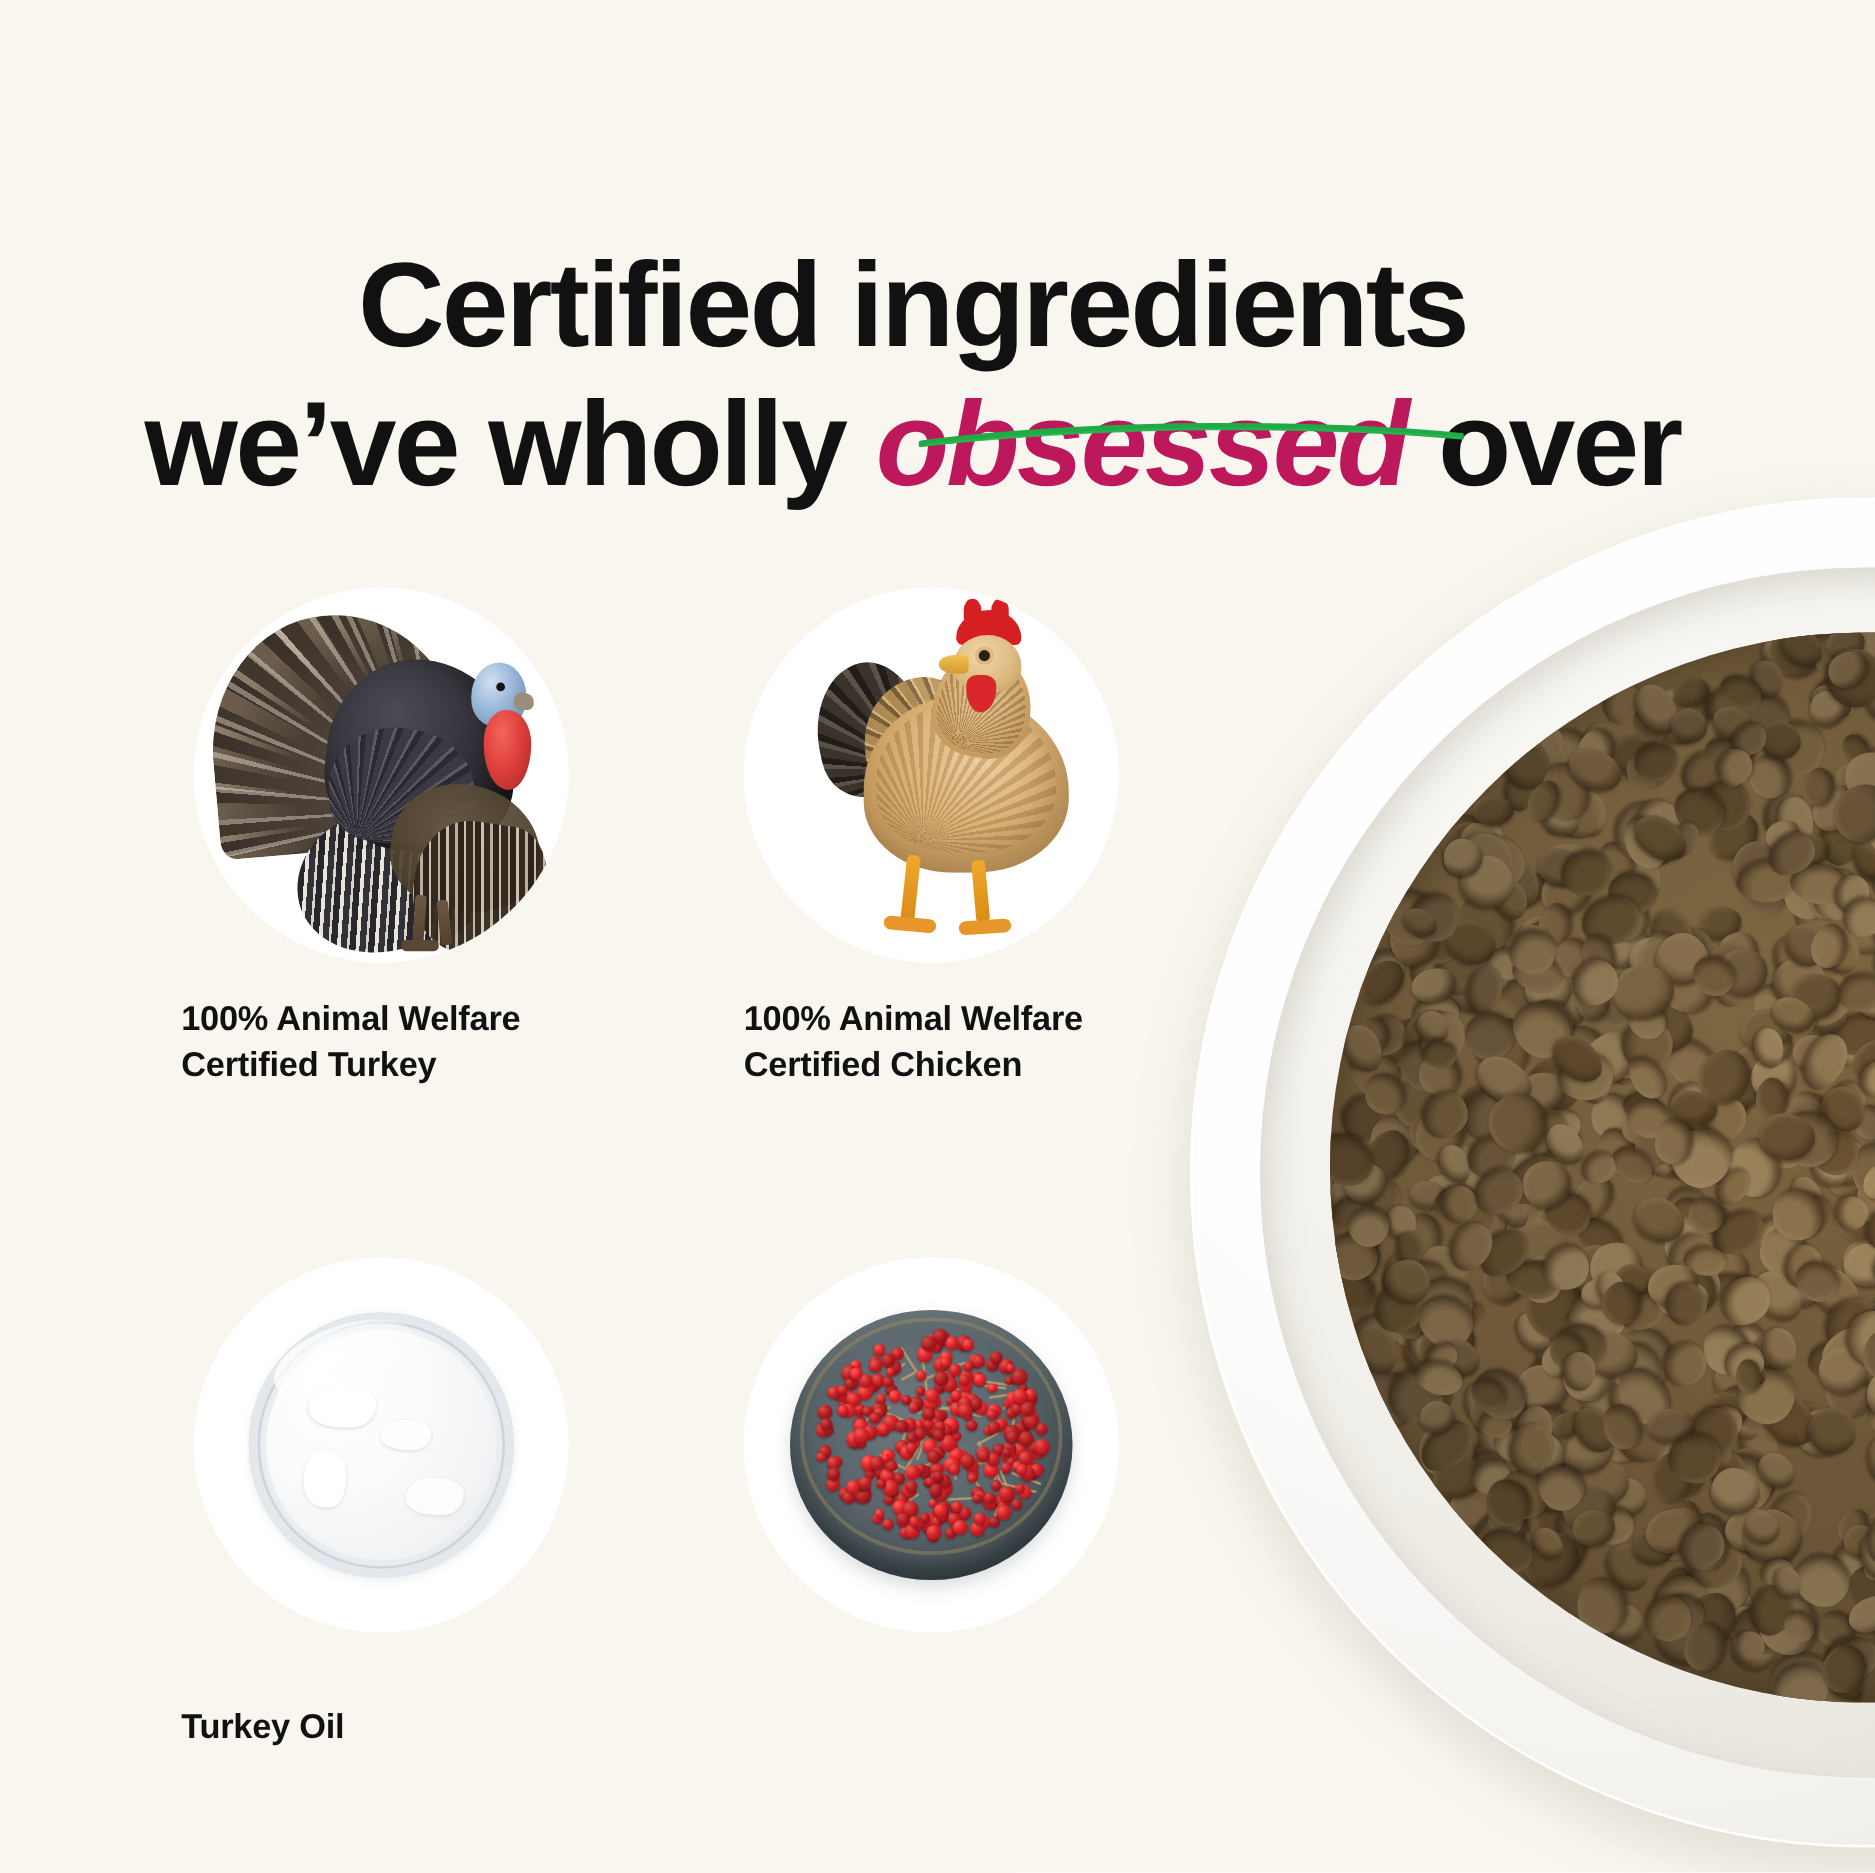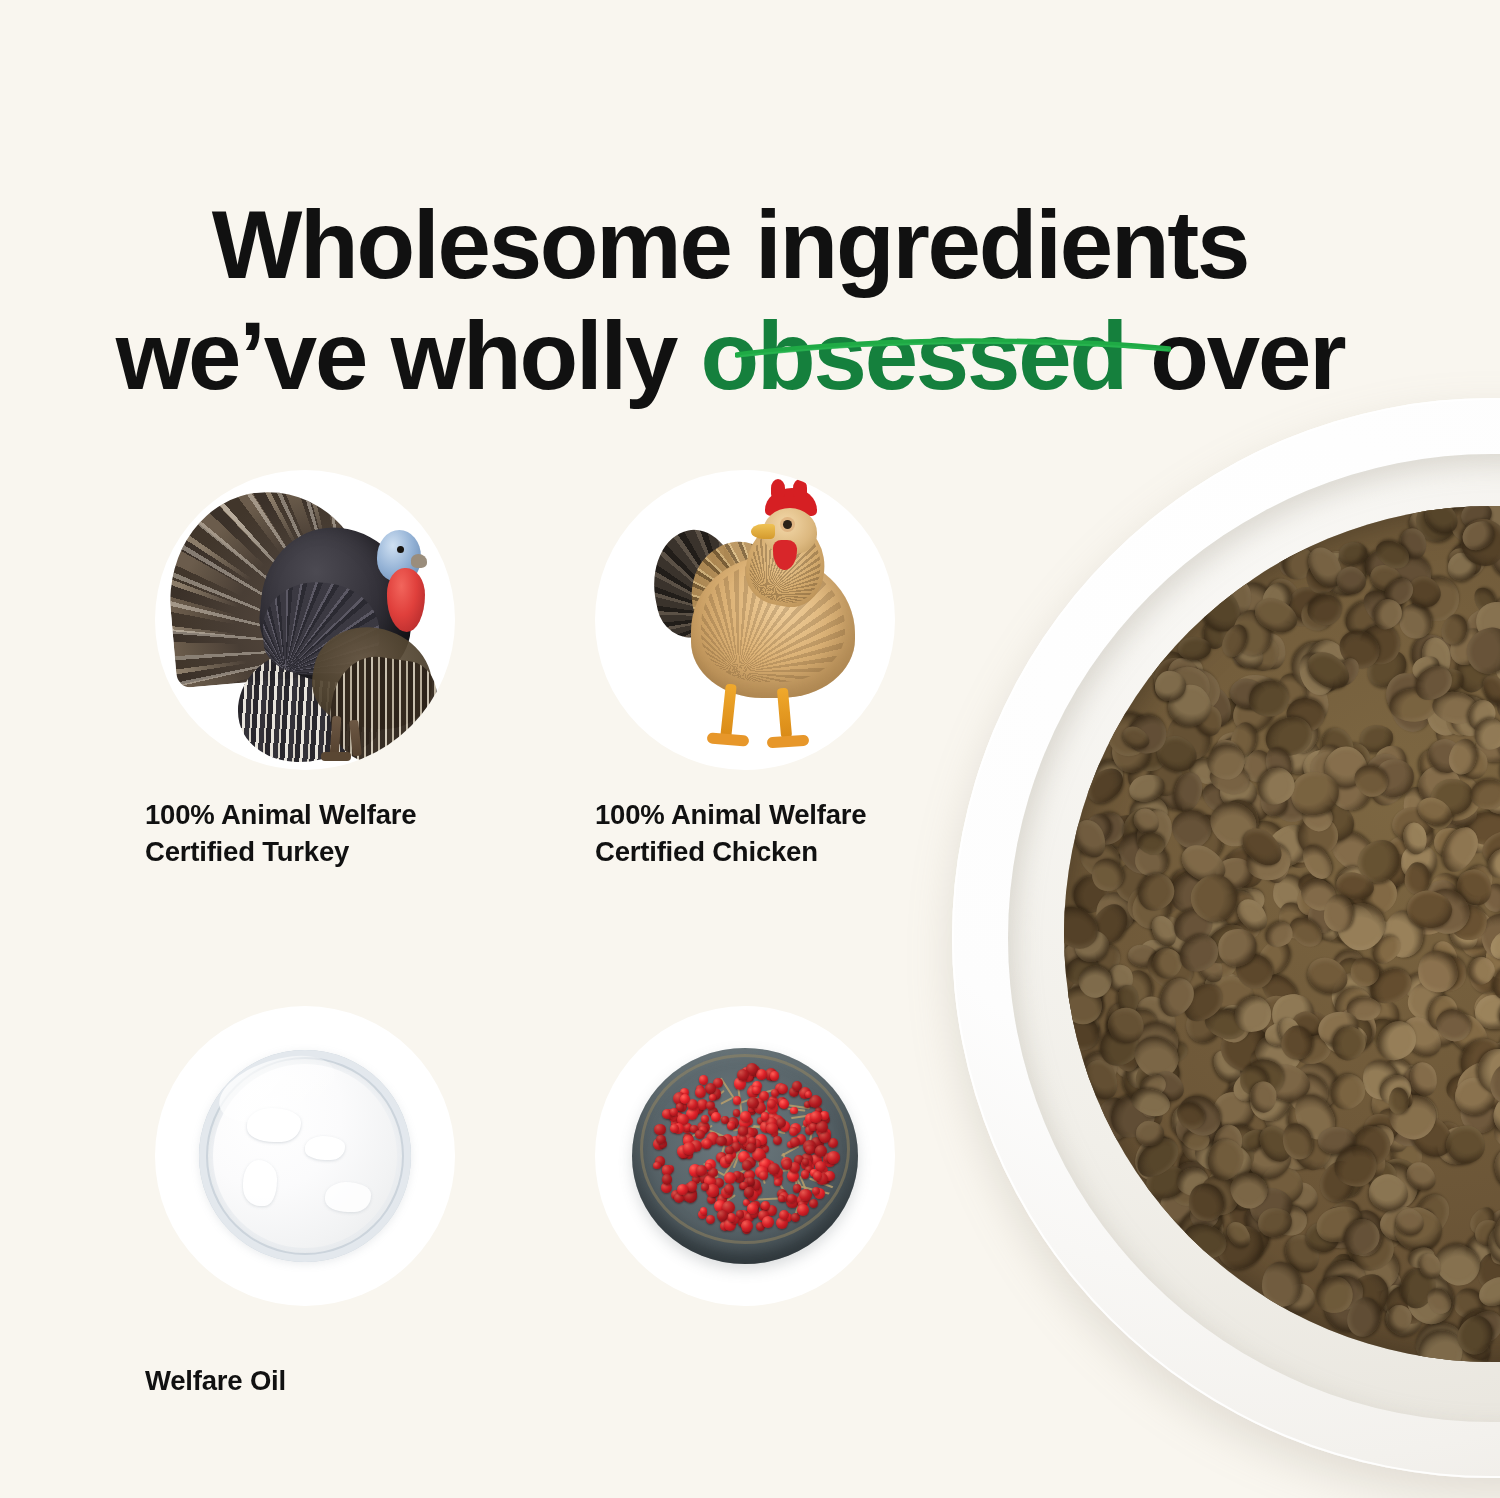--- a/index.html
+++ b/index.html
@@ -25,21 +25,21 @@
     width: 1460px;
     text-align: center;
     font-weight: 700;
     font-size: 96px;
     line-height: 1.15;
     letter-spacing: -2.2px;
     color: #111111;
     z-index: 40;
   }
   .headline .ln { display: block; white-space: nowrap; }
-  .hl-accent { color: #15803d; position: relative; }
+  .hl-accent { color: #be185d; position: relative; font-style: italic; }
   .underline-wrap {
     position: absolute;
     left: 735px;
     top: 336px;
     width: 436px;
     height: 22px;
     z-index: 41;
     pointer-events: none;
   }
   .underline-wrap svg { display: block; width: 100%; height: 100%; }
@@ -1081,21 +1081,21 @@
         <div class="kib" style="left:160.9px;top:718.6px;width:28.0px;height:19.6px;transform:rotate(56deg);background:radial-gradient(circle at 36% 30%, #8a7049 0%, #8a7049 45%, rgba(40,28,14,.55) 100%);filter:brightness(0.80);"></div>
         <div class="kib" style="left:242.3px;top:149.4px;width:44.8px;height:31.0px;transform:rotate(36deg);background:radial-gradient(circle at 36% 30%, #6e5836 0%, #6e5836 45%, rgba(40,28,14,.55) 100%);filter:brightness(0.84);"></div>
         <div class="kib" style="left:6.9px;top:319.2px;width:39.2px;height:27.5px;transform:rotate(67deg);background:radial-gradient(circle at 36% 30%, #8f7550 0%, #8f7550 45%, rgba(40,28,14,.55) 100%);filter:brightness(0.79);"></div>
         <div class="kib" style="left:406.5px;top:273.4px;width:34.5px;height:30.4px;transform:rotate(180deg);background:radial-gradient(circle at 36% 30%, #7d6440 0%, #7d6440 45%, rgba(40,28,14,.55) 100%);filter:brightness(0.93);"></div>
         <div class="kib" style="left:353.2px;top:292.8px;width:35.4px;height:25.4px;transform:rotate(26deg);background:radial-gradient(circle at 36% 30%, #8a7049 0%, #8a7049 45%, rgba(40,28,14,.55) 100%);filter:brightness(0.93);"></div>
         <div class="kib" style="left:414.0px;top:771.8px;width:39.1px;height:25.9px;transform:rotate(334deg);background:radial-gradient(circle at 36% 30%, #a1885f 0%, #a1885f 45%, rgba(40,28,14,.55) 100%);filter:brightness(0.82);"></div>
       </div>
   </div>
 
   <h1 class="headline">
-    <span class="ln">Wholesome ingredients</span>
+    <span class="ln">Certified ingredients</span>
     <span class="ln"><span>we’ve wholly </span><span class="hl-accent">obsessed</span><span> over</span></span>
   </h1>
 
   <div class="underline-wrap">
     <svg viewBox="0 0 436 22" preserveAspectRatio="none" aria-hidden="true">
       <path d="M2,19 C70,10 160,5 236,5 C306,5 382,8 434,13" fill="none" stroke="#1faa45" stroke-width="5.4" stroke-linecap="round"></path>
       <path d="M6,20 C80,12 168,7 240,7 C312,7 388,10 432,14" fill="none" stroke="#2ab551" stroke-width="2.2" stroke-linecap="round" opacity=".75"></path>
     </svg>
   </div>
 
@@ -1158,21 +1158,21 @@
               <div class="jar-oil">
                 <div class="oil-lump a"></div>
                 <div class="oil-lump b"></div>
                 <div class="oil-lump c"></div>
                 <div class="oil-lump d"></div>
               </div>
               <div class="jar-gloss"></div>
             </div>
           </div>
         </div>
-        <div class="ing-label">Welfare Oil</div>
+        <div class="ing-label">Turkey Oil</div>
       </div>
 
       <div class="ing-cell c2">
         <div class="ing-circle">
           <div class="cranberries">
             <div class="berry-bowl">
               <div class="berry-field" id="berry-field">
                   <div class="stem" style="left:75.0px;top:110.8px;width:31.6px;height:1.6px;transform:rotate(152deg);"></div>
                   <div class="stem" style="left:65.2px;top:138.3px;width:24.3px;height:1.6px;transform:rotate(147deg);"></div>
                   <div class="stem" style="left:85.2px;top:66.9px;width:12.1px;height:1.6px;transform:rotate(172deg);"></div>

